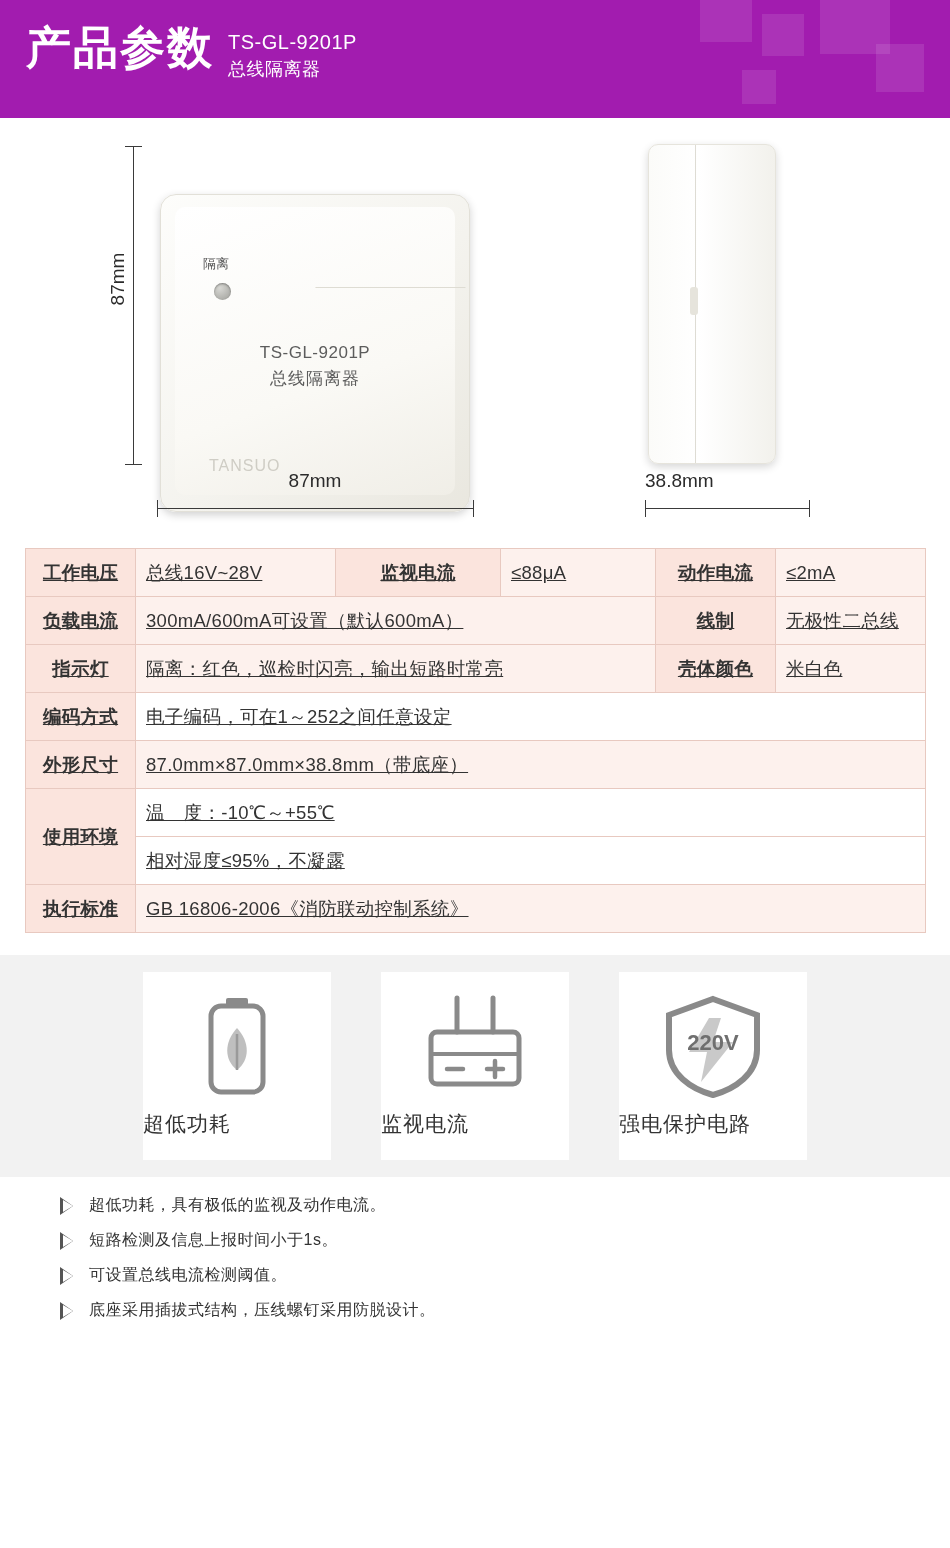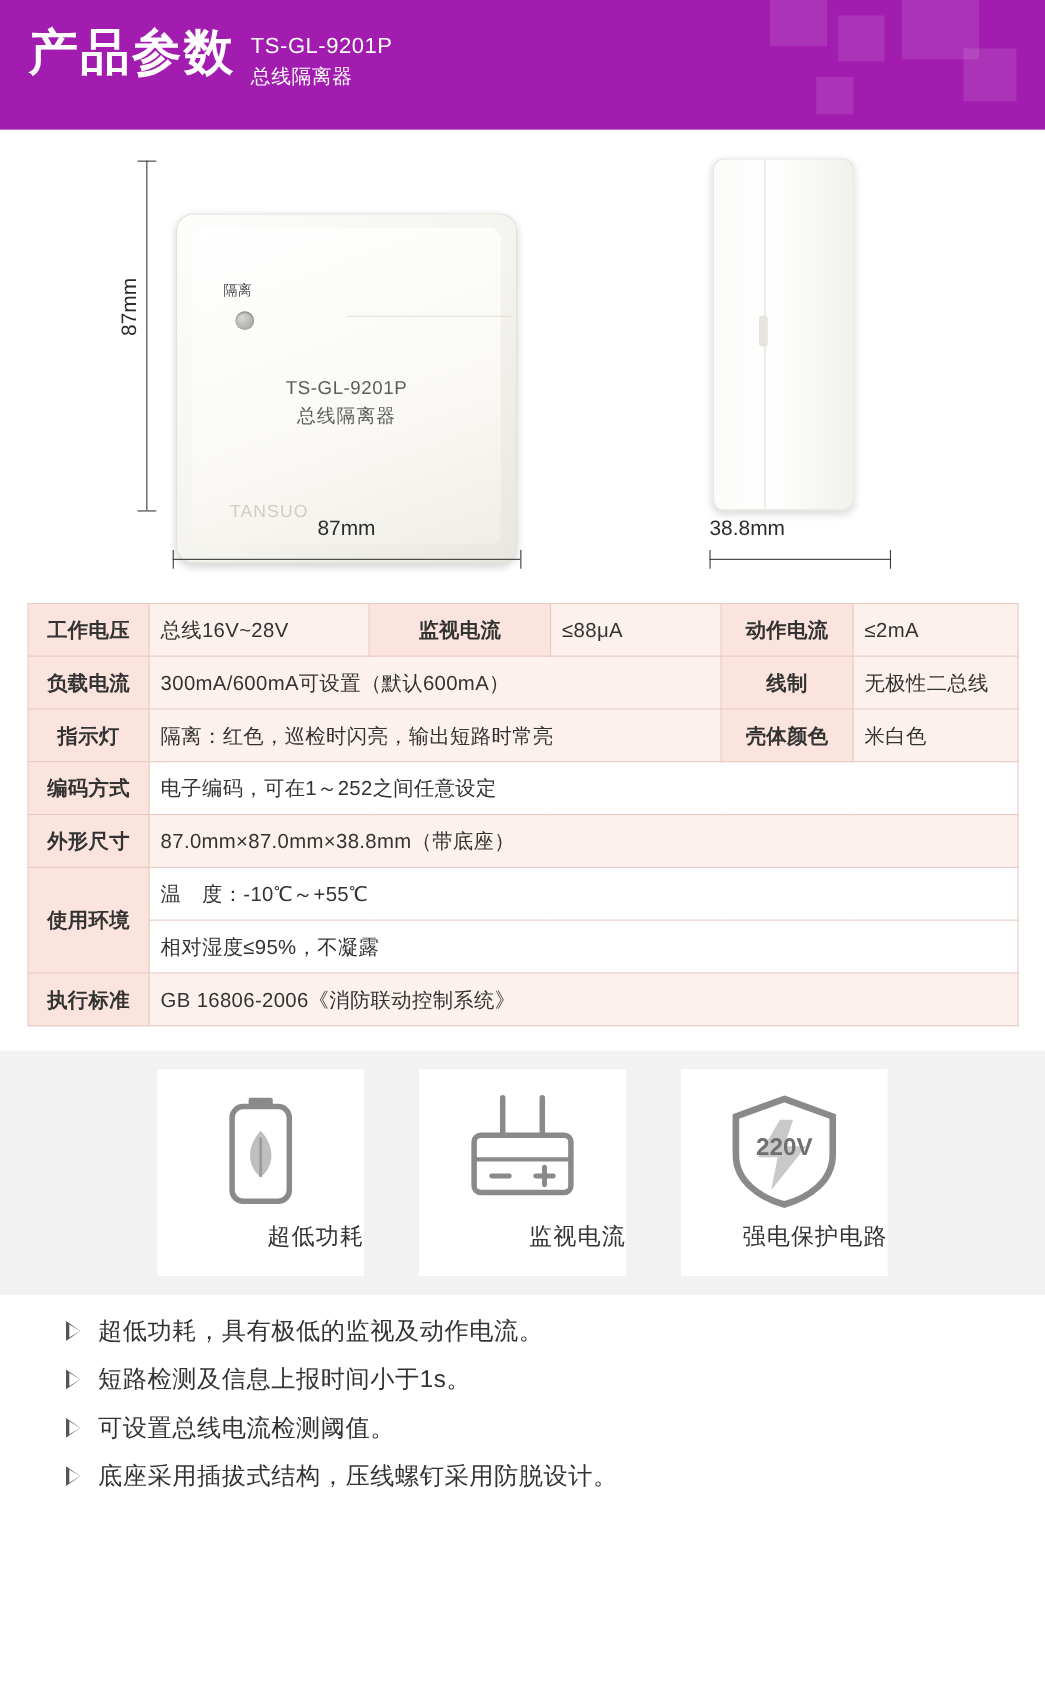--- a/index.html
+++ b/index.html
@@ -218,20 +218,21 @@
     left: 645px; top: 352px;
     width: 164px;
     font-size: 19px;
     color: #2b2b2b;
   }
 
   
   .spec-wrap {
     margin: 0 25px;
     width: 900px;
+    text-decoration: underline;
   }
   table.spec {
     width: 900px;
     border-collapse: collapse;
     table-layout: fixed;
   }
   table.spec td {
     border: 1px solid #e8c9c0;
     height: 48px;
     font-size: 18.5px;
@@ -280,21 +281,21 @@
   .c-br { right: -1px; bottom: -1px; border-right-width: 4px; border-bottom-width: 4px; }
   .feat-icon {
     position: absolute;
     left: 0; right: 0; top: 22px;
     display: flex;
     justify-content: center;
   }
   .feat-label {
     position: absolute;
     left: 0; right: 0; bottom: 22px;
-    text-align: right;
+    text-align: left;
     font-size: 21px;
     color: #333;
     letter-spacing: 1px;
   }
 
   
   .bullets {
     margin-top: 18px;
     padding: 0 0 0 60px;
   }
@@ -323,21 +324,21 @@
   .tri::after {
     content: "";
     position: absolute;
     left: -10px; top: -6px;
     width: 0; height: 0;
     border-left: 10px solid #ffffff;
     border-top: 6px solid transparent;
     border-bottom: 6px solid transparent;
   }
   .bullet-text {
-    font-size: 22px;
+    font-size: 16px;
     color: #333;
     letter-spacing: .5px;
   }
 </style>
 </head>
 <body>
 
 <div class="header">
   <div class="header-sq" style="left:700px;top:-10px;width:52px;height:52px;"></div>
   <div class="header-sq" style="left:762px;top:14px;width:42px;height:42px;"></div>

